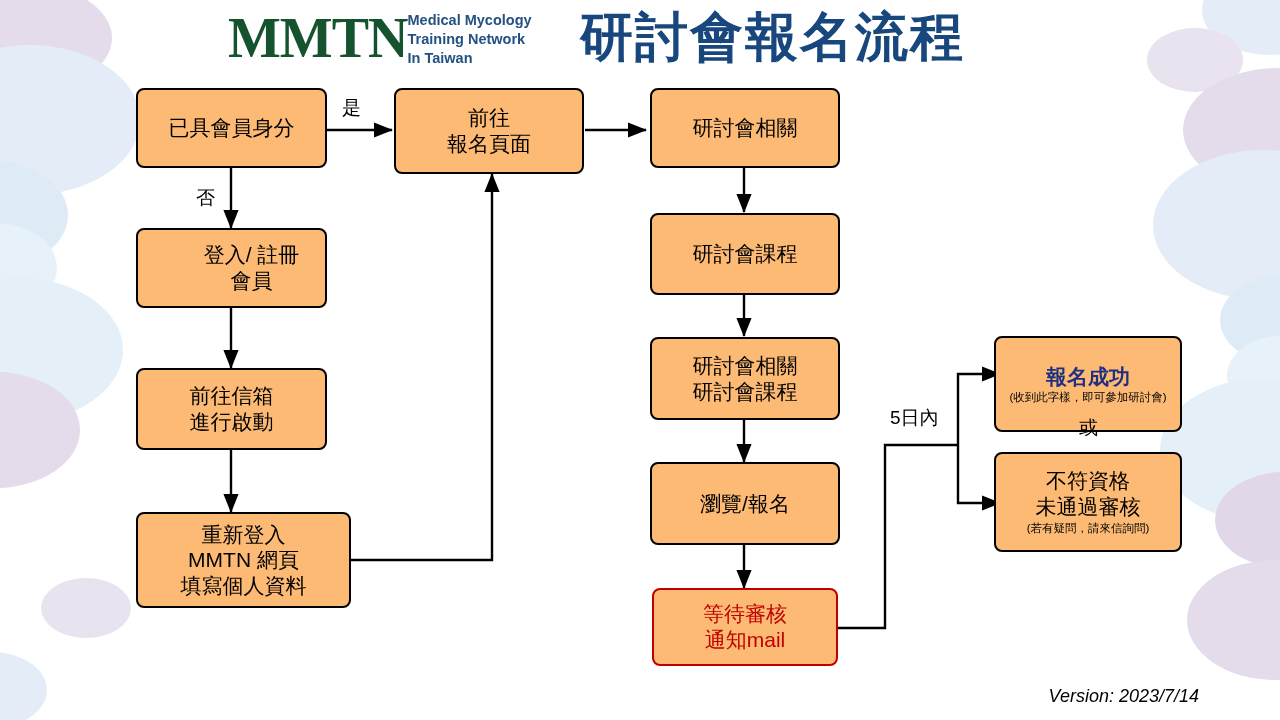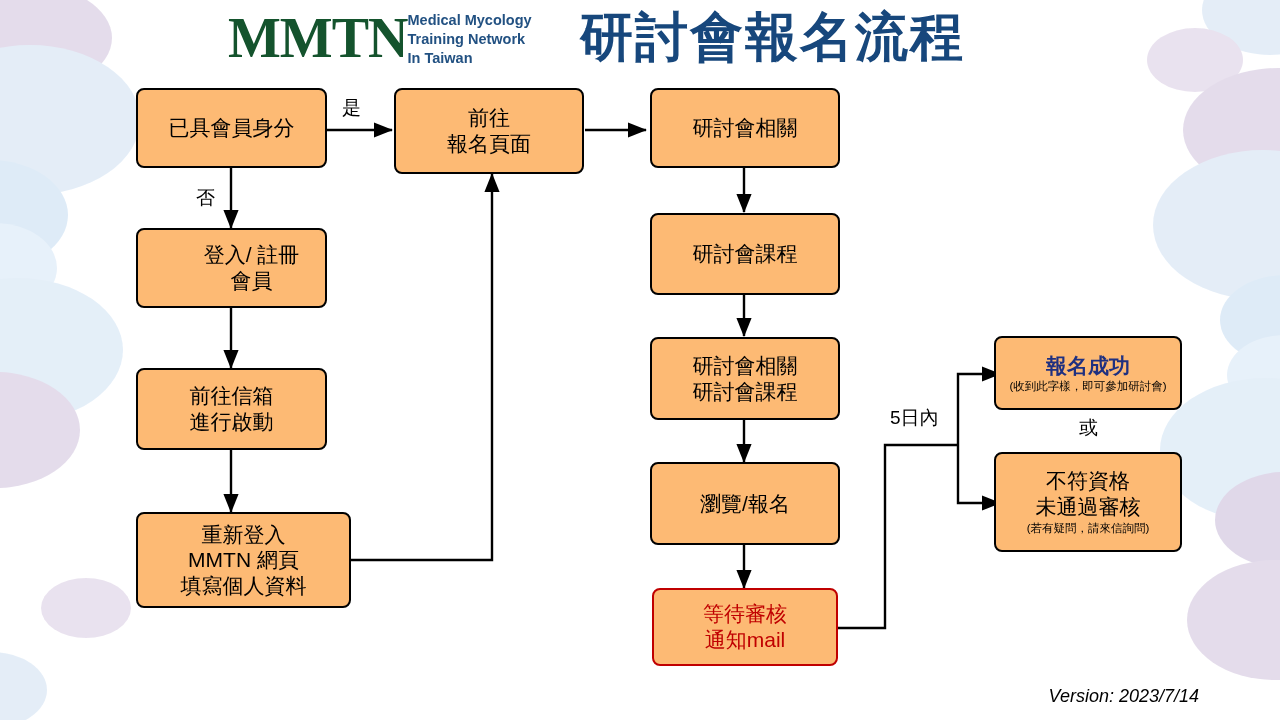--- a/index.html
+++ b/index.html
@@ -241,21 +241,21 @@
 
   <div class="node" style="left:650px; top:462px; width:190px; height:83px;">
     <span>瀏覽/報名</span>
   </div>
 
   <div class="node red" style="left:652px; top:588px; width:186px; height:78px;align-items:center;">
     <span>等待審核
 通知mail</span>
   </div>
 
-  <div class="node" style="left:994px; top:336px; width:188px; height:74px;">
+  <div class="node" style="left:994px; top:336px; width:188px; height:96px;">
     <span class="main-blue">報名成功</span>
     <span class="sub">(收到此字樣，即可參加研討會)</span>
   </div>
 
   <div class="node" style="left:994px; top:452px; width:188px; height:100px;">
     <span>不符資格
 未通過審核</span>
     <span class="sub">(若有疑問，請來信詢問)</span>
   </div>
 

